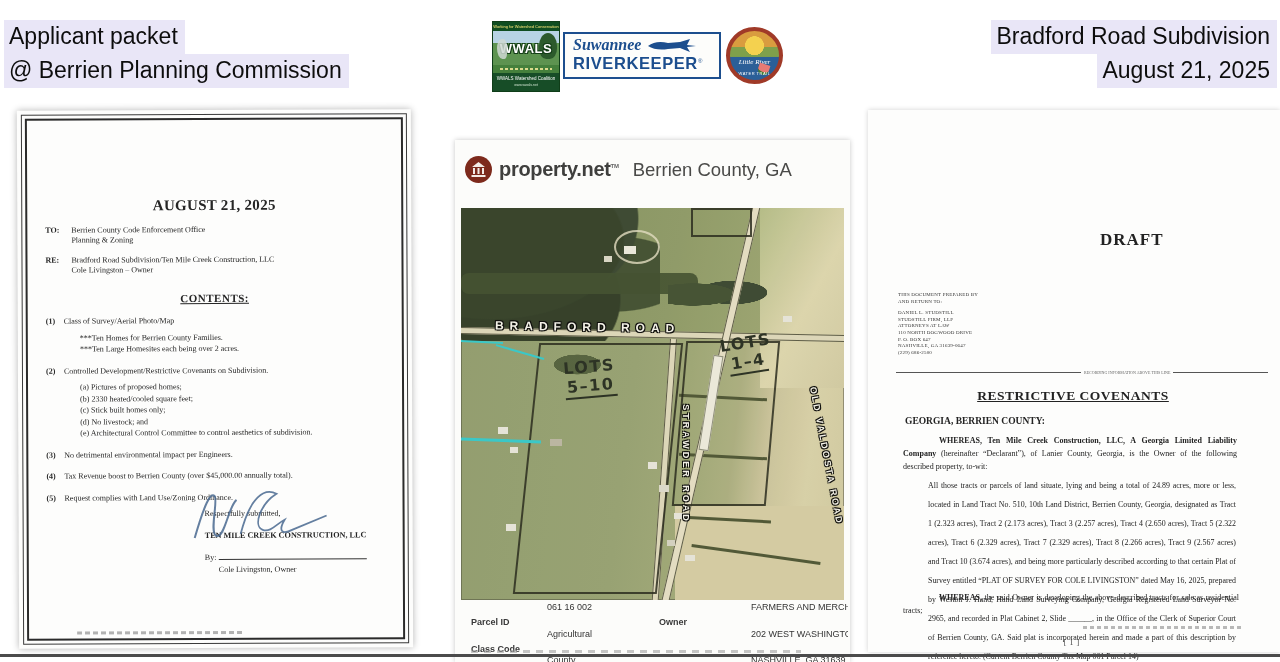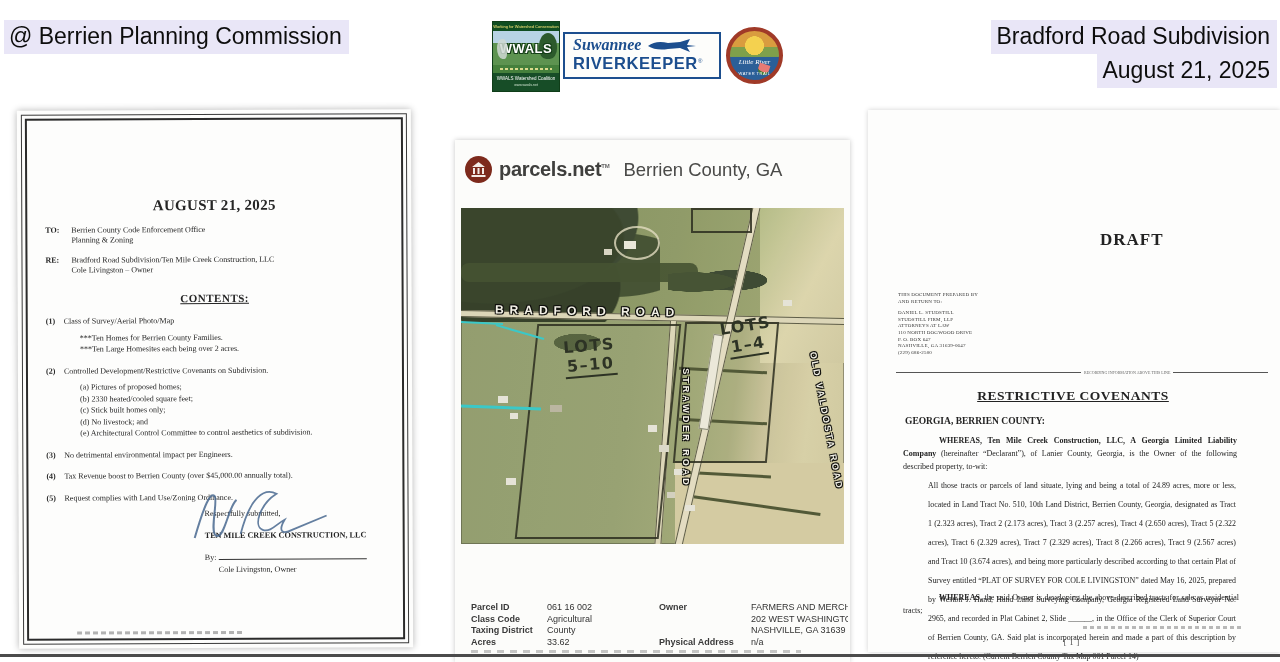--- a/index.html
+++ b/index.html
@@ -77,21 +77,21 @@
 
   
   #qpage{left:455px;top:140px;width:395px;height:522px;background:#fcfcfa;box-shadow:0 0 5px rgba(0,0,0,.22);}
   .qp-head{position:absolute;left:10px;top:16px;display:flex;align-items:center;gap:7px;}
   .qp-icon{width:27px;height:27px;border-radius:50%;background:#7d2a1c;display:flex;align-items:center;justify-content:center;flex:none;}
   .qp-brand{font-weight:bold;font-size:20px;color:#3f3f3d;letter-spacing:-.3px;}
   .qp-tm{font-size:6px;color:#666;vertical-align:super;}
   .qp-county{font-size:18.5px;color:#4a4a48;margin-left:7px;font-weight:400;}
 
   
-  #map{left:6px;top:68px;width:383px;height:336px;overflow:hidden;
+  #map{left:6px;top:68px;width:383px;height:392px;overflow:hidden;
        background:linear-gradient(97deg,#8d986a 0%,#939e6e 45%,#9aa372 58%,#a8ab7c 70%,#c9c199 78%,#d7cfa6 88%,#cdc79e 100%);
        box-shadow:inset 0 0 0 1px rgba(55,55,45,.45), inset 0 2px 0 rgba(25,25,18,.5);}
   .mp{position:absolute;}
   .m-topfield{left:0;top:0;width:78%;height:33%;background:linear-gradient(100deg,#7d8c58,#8a9663 70%,#97a06c);}
   .m-topright{left:78%;top:0;width:22%;height:46%;background:linear-gradient(118deg,#b2ba84,#dcd4ac 55%,#cfc8a0);}
   .m-trees{left:-3%;top:-4%;width:55%;height:38%;
     background:radial-gradient(ellipse at 20% 32%,#2e3a22 0 55%,rgba(0,0,0,0) 56%),
                radial-gradient(ellipse at 56% 18%,#33402a 0 42%,rgba(0,0,0,0) 43%),
                radial-gradient(ellipse at 40% 72%,#2a3520 0 48%,rgba(0,0,0,0) 49%),
                radial-gradient(ellipse at 78% 55%,#3c4a2c 0 32%,rgba(0,0,0,0) 33%);}
@@ -141,21 +141,21 @@
   .lbl-oldvaldosta{left:77%;top:62%;font-size:9px;letter-spacing:2.5px;transform:rotate(79deg);transform-origin:center;}
   .lots{color:#20261a;font-weight:bold;font-size:16px;letter-spacing:1.5px;text-align:center;
         font-family:"DejaVu Sans",sans-serif;line-height:19px;}
   .lots .u{border-bottom:2.5px solid #20261a;padding:0 2px 1px;}
   .lots-l{left:27%;top:38%;transform:rotate(-5deg);}
   .lots-r{left:68%;top:32%;transform:rotate(-9deg);}
 
   
   .qp-info{position:absolute;left:16px;top:462px;right:2px;display:grid;
            grid-template-columns:76px 112px 92px 1fr;font-size:9px;line-height:11.5px;color:#333;}
-  .qp-info .lab{font-weight:bold;color:#3a3a3a;}
+  .qp-info .lab{font-weight:bold;color:#3a3a3a;margin-top:15px;}
   .qp-info .val{white-space:nowrap;overflow:hidden;}
   .qp-cut{position:absolute;left:16px;top:510px;width:330px;height:3px;opacity:.55;
           background:repeating-linear-gradient(90deg,#999 0 7px,transparent 7px 13px);}
 
   
   #cpage{left:868px;top:110px;width:412px;height:542px;background:#fdfdfc;box-shadow:0 0 5px rgba(0,0,0,.18);
          font-family:"Liberation Serif",serif;color:#232323;}
   .c-draft{left:232px;top:120px;font-size:17px;font-weight:bold;letter-spacing:1px;}
   .c-prep{left:30px;top:182px;font-size:5px;line-height:6.6px;color:#333;letter-spacing:.2px;}
   .c-prep .gap{height:5px;}
@@ -174,20 +174,21 @@
   b.inline{font-weight:bold;}
 
   #bottom-rule{left:0;top:654px;width:1280px;height:2.5px;background:#4b4b4b;}
 </style>
 </head>
 <body>
 
 <div id="canvas">
 
   <div class="abs" id="hdr-left">
+    <div class="hdr-line"><span class="hl">Applicant packet</span></div>
     <div class="hdr-line"><span class="hl">@ Berrien Planning Commission</span></div>
   </div>
   <div class="abs" id="hdr-right">
     <div class="hdr-line"><span class="hl">Bradford Road Subdivision</span></div>
     <div class="hdr-line"><span class="hl">August 21, 2025</span></div>
   </div>
 
   <div class="abs" id="logo-wwals">
     <div class="w-top">Working for Watershed Conservation</div>
     <div class="w-mid">
@@ -290,21 +291,21 @@
     <div class="abs lt-foot"></div>
   </div>
 
   <div class="abs" id="qpage">
     <div class="qp-head">
       <span class="qp-icon">
         <svg width="17" height="16" viewBox="0 0 17 16">
             <path d="M8.5 0 L15 5 H2 Z M3 6 h2 v6 h-2 Z M7.5 6 h2 v6 h-2 Z M12 6 h2 v6 h-2 Z M1.5 13 h14 v2 h-14 Z" fill="#f3ece6"></path>
           </svg>
       </span>
-      <span class="qp-brand"><span>parcels.net</span><span class="qp-tm">TM</span></span>
+      <span class="qp-brand"><span>property.net</span><span class="qp-tm">TM</span></span>
       <span class="qp-county">Berrien County, GA</span>
     </div>
 
     <div class="abs" id="map">
       <div class="mp m-topfield"></div>
       <div class="mp m-topright"></div>
       <div class="mp m-trees"></div>
       <div class="mp m-treeband"></div>
       <div class="mp m-trees2"></div>
       <div class="mp m-trees3"></div>

